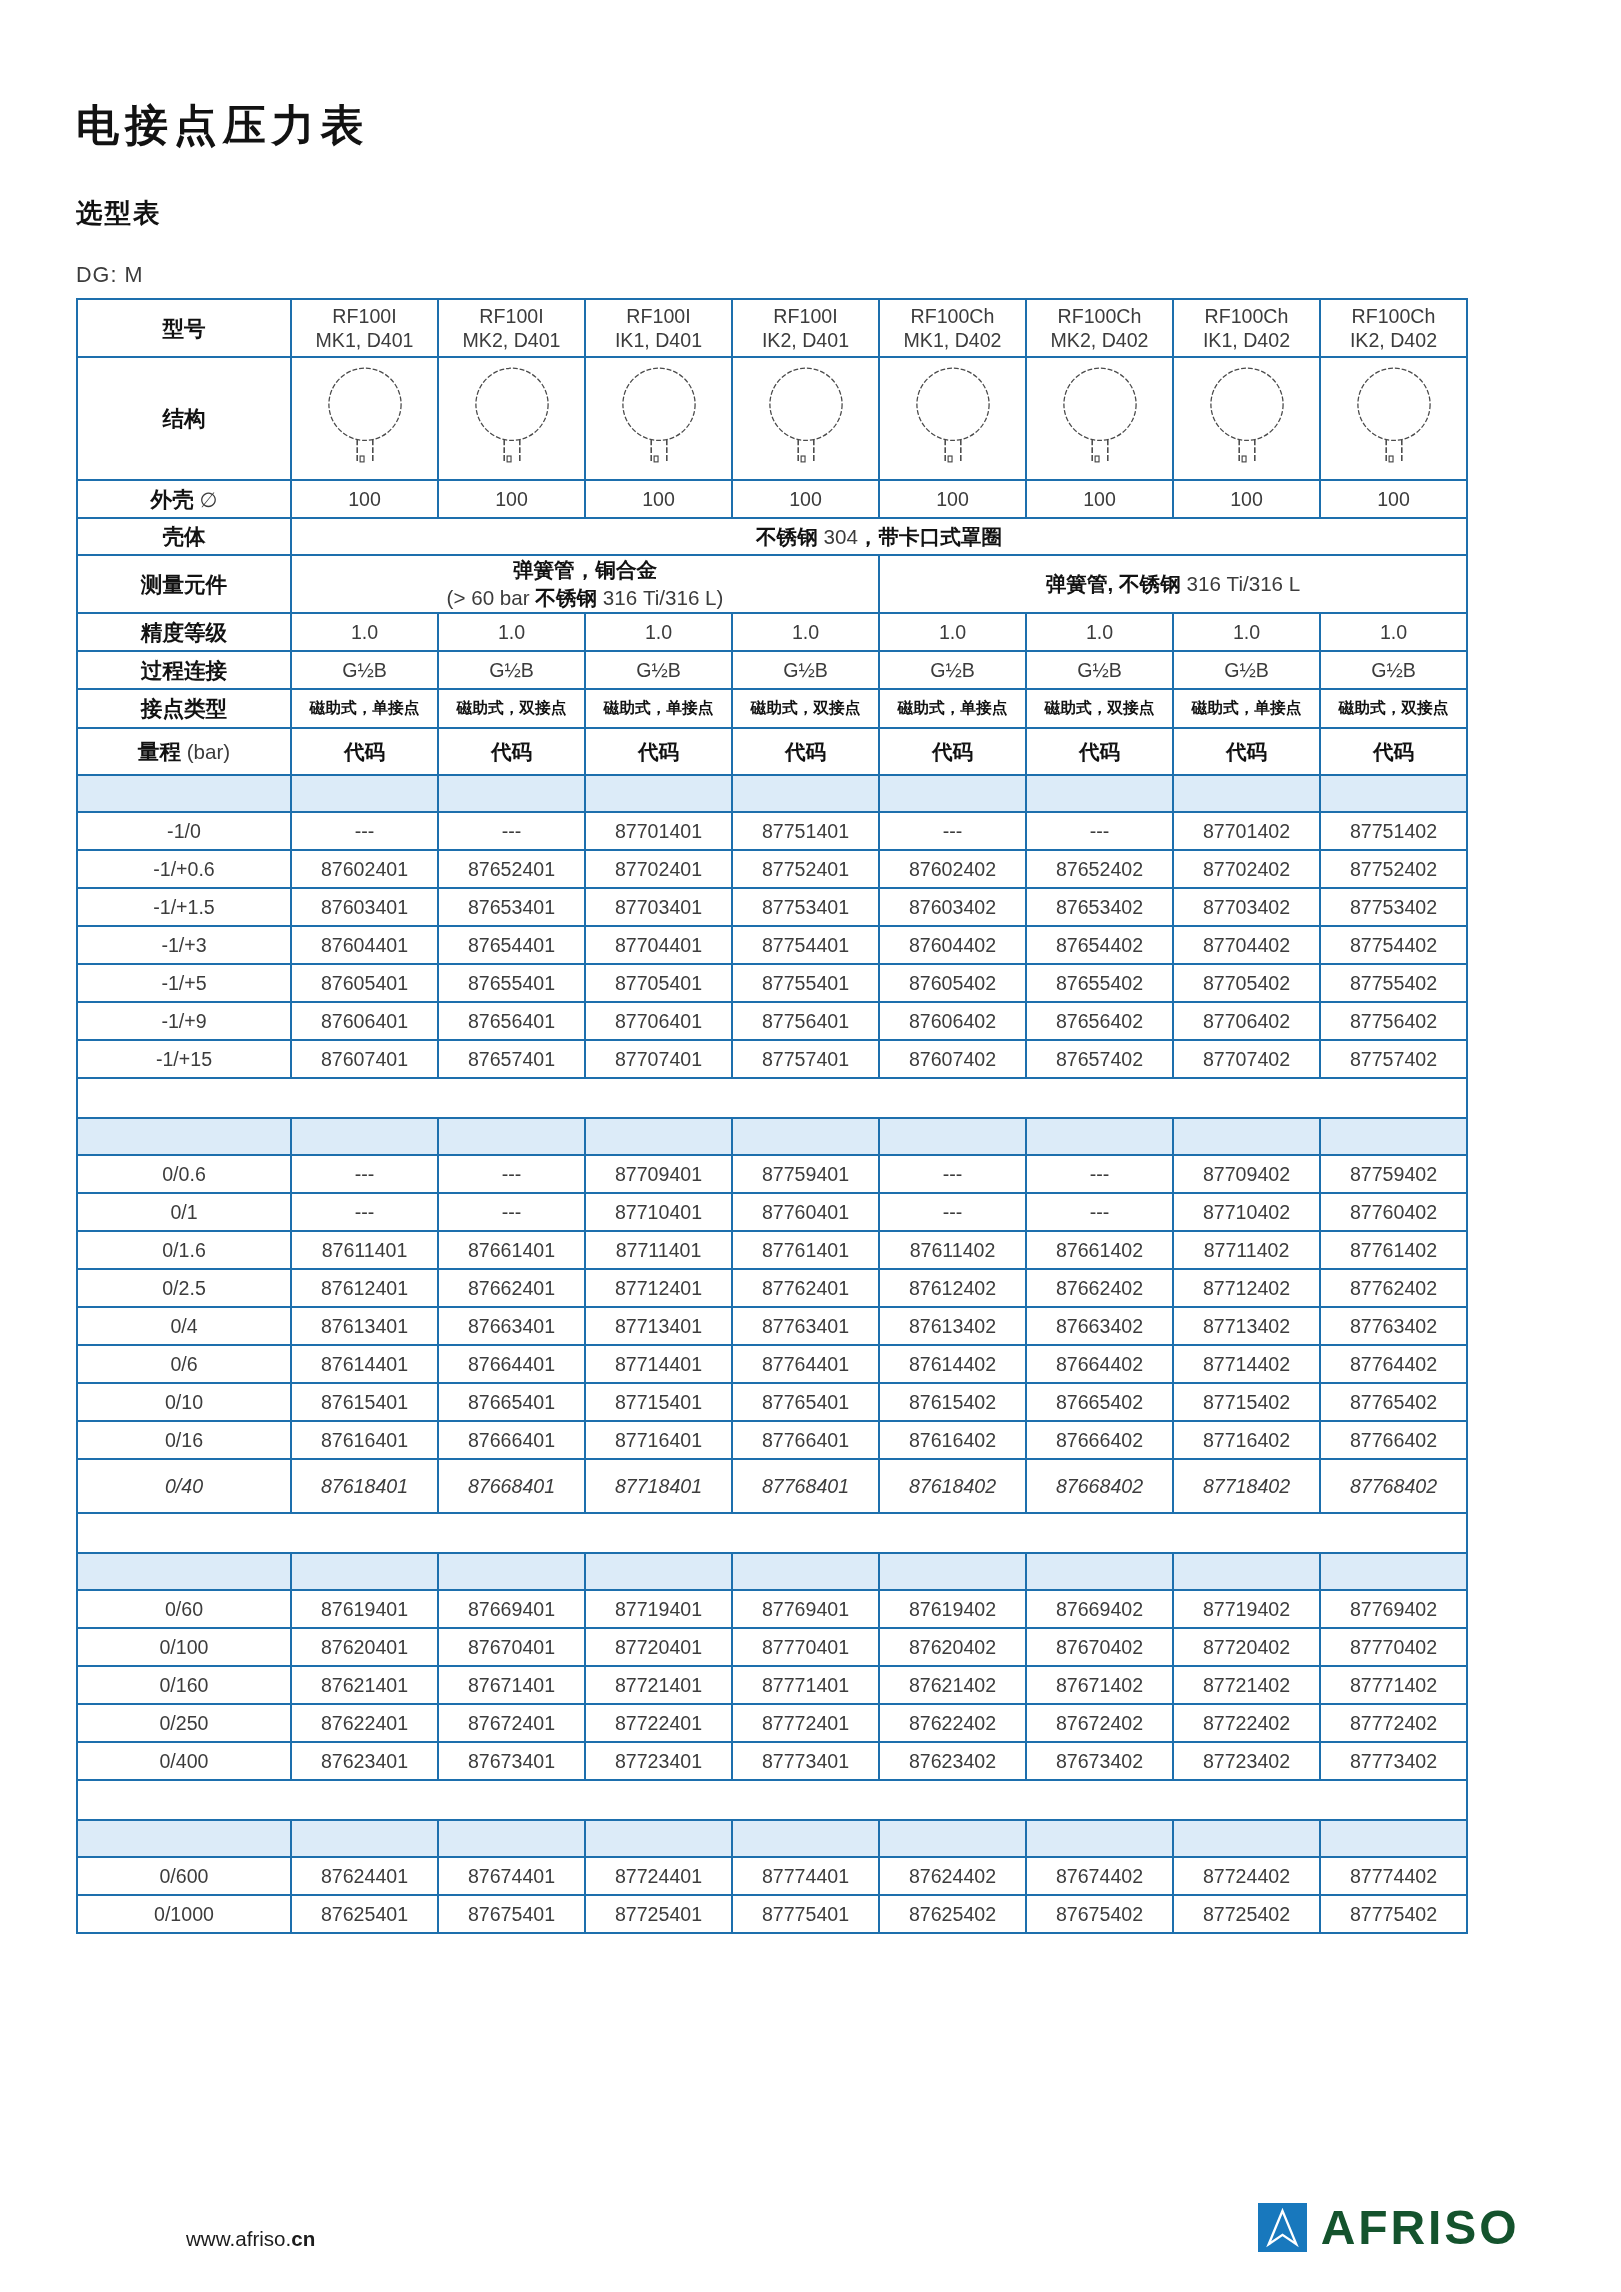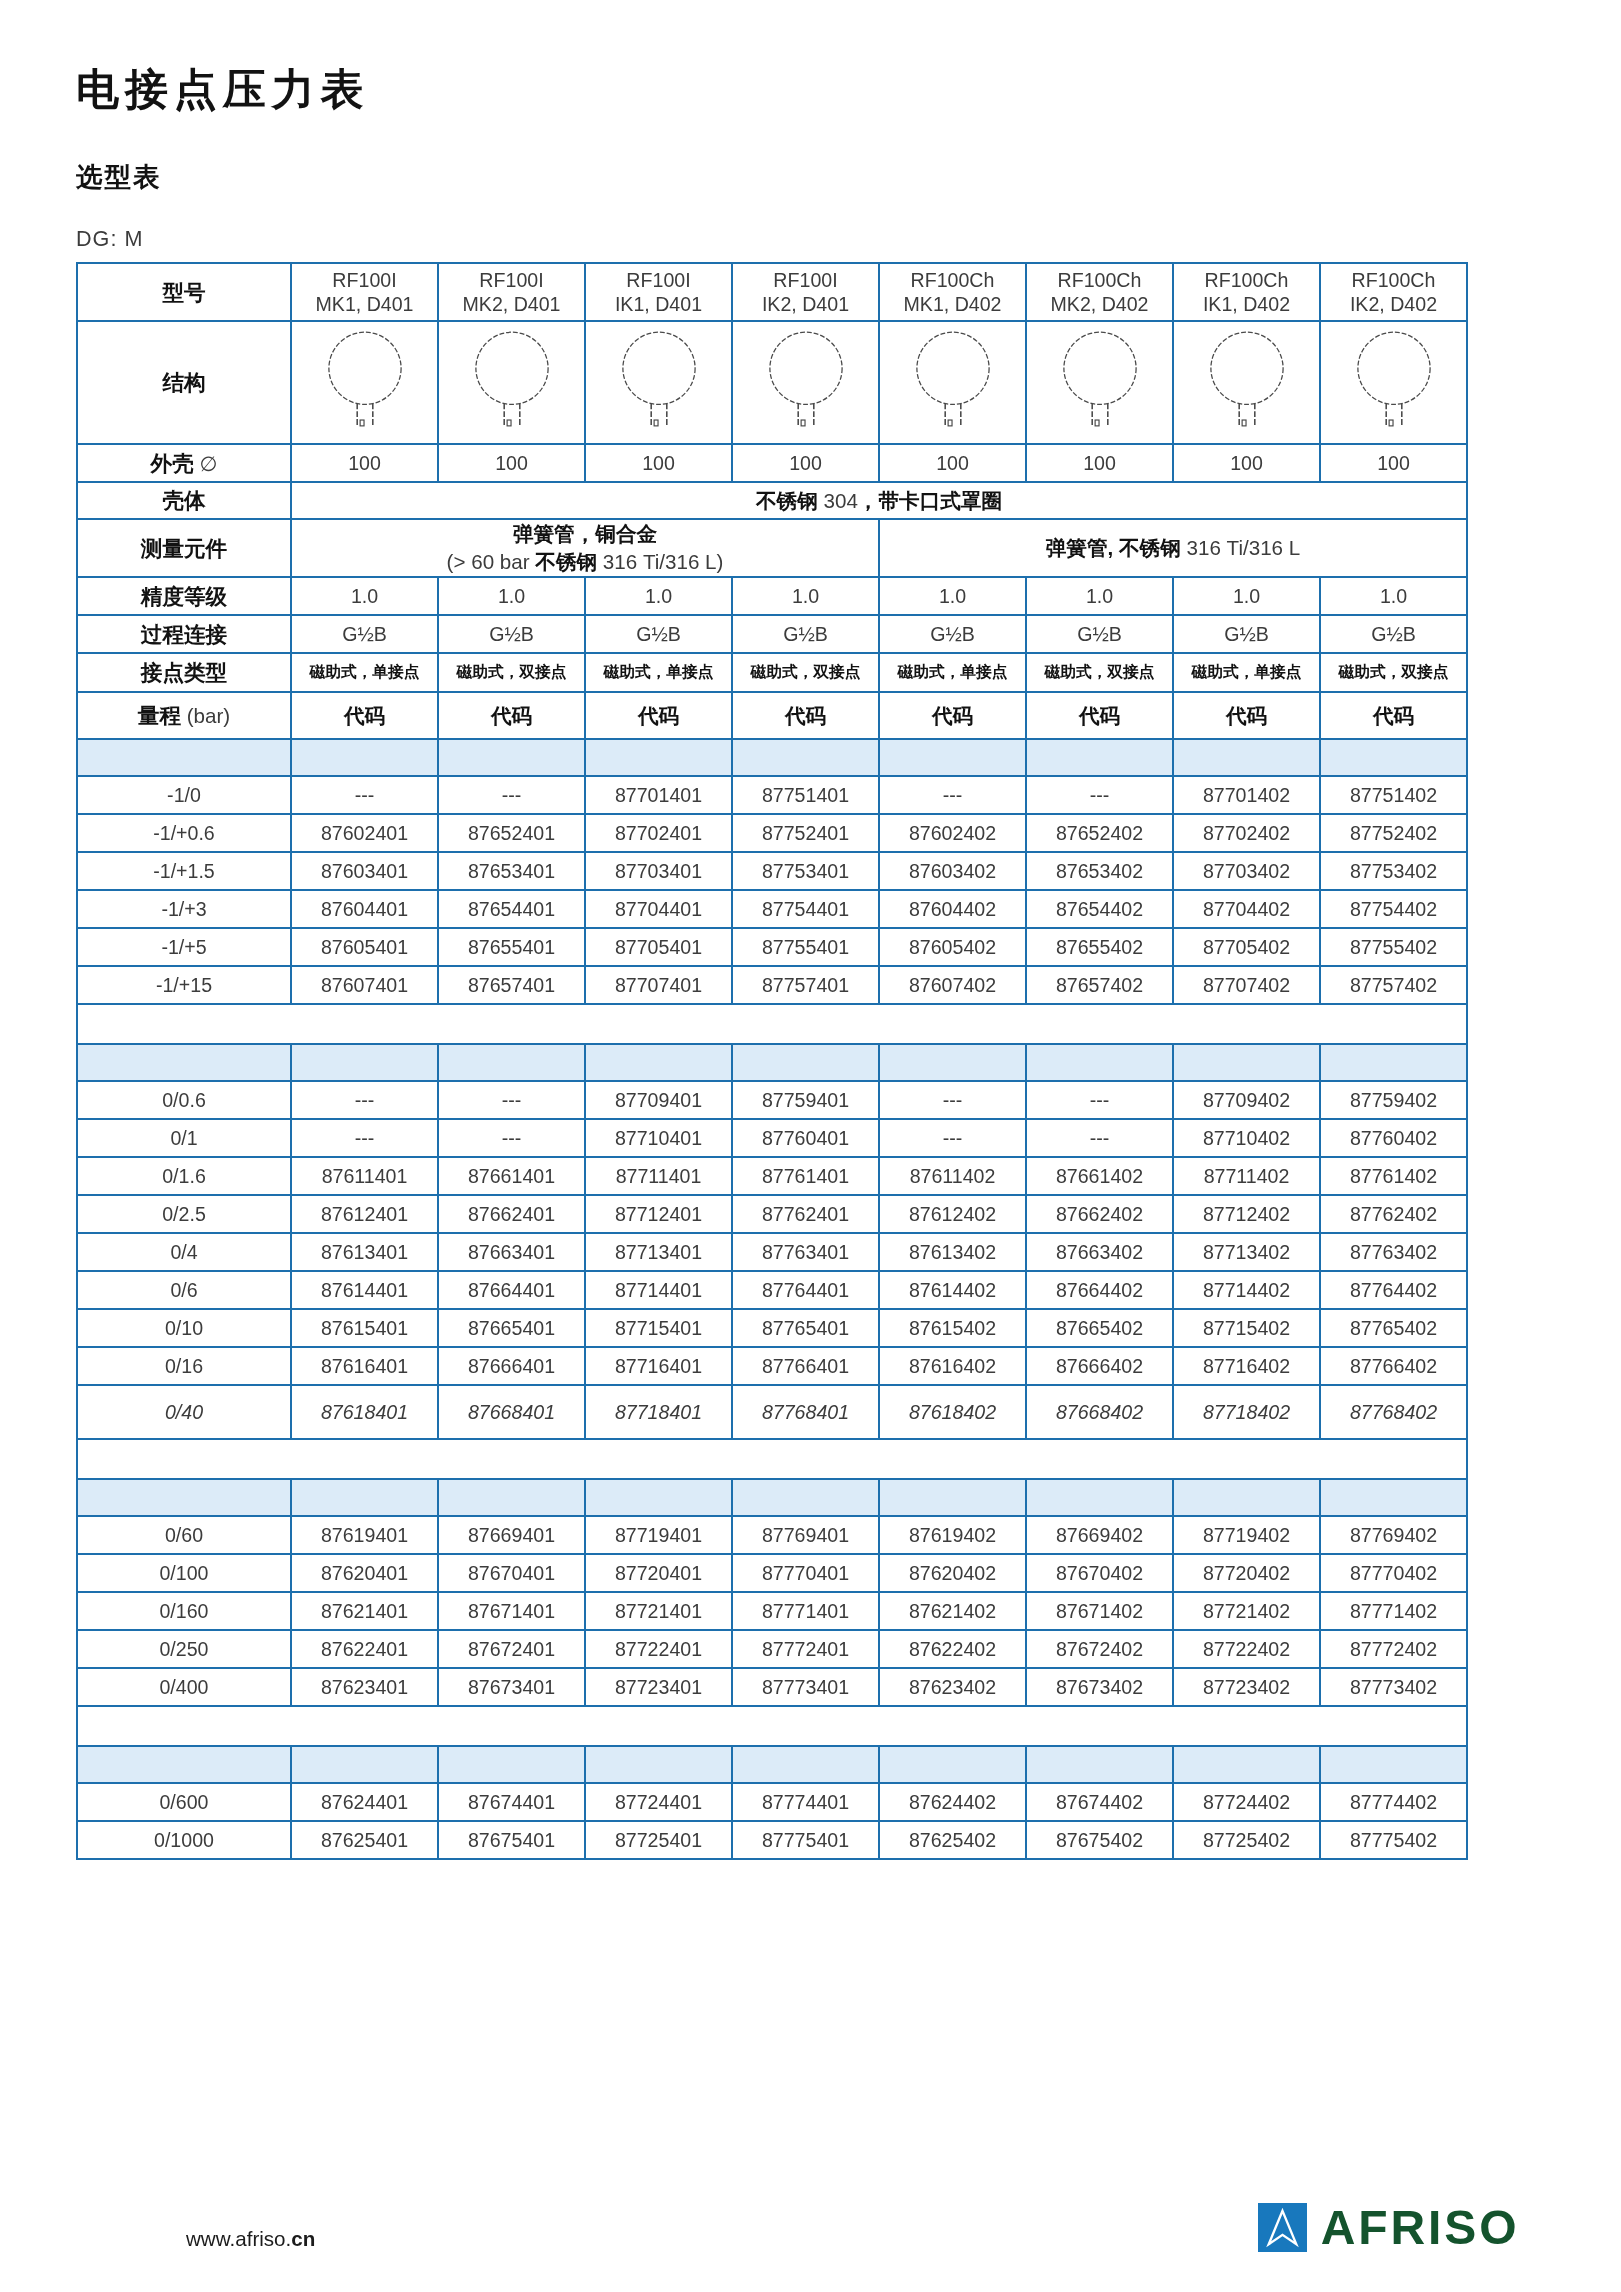--- a/index.html
+++ b/index.html
@@ -7,21 +7,21 @@
     --sep:#dcebf8;
     --ink:#121212;
     --val:#3c3c3c;
     --logo-blue:#1878bd;
   }
   *{box-sizing:border-box;}
   html,body{margin:0;padding:0;background:#ffffff;}
   body{font-family:"Liberation Sans","DejaVu Sans",sans-serif;color:var(--ink);}
   .page{position:relative;width:1621px;height:2293px;background:#fff;overflow:hidden;}
   .content{padding-left:76px;padding-right:76px;}
-  h1.title{margin:0;padding-top:65px;font-size:43px;font-weight:bold;letter-spacing:5.9px;line-height:1.15;}
+  h1.title{margin:0;padding-top:101px;font-size:43px;font-weight:bold;letter-spacing:5.9px;line-height:1.15;}
   h2.subtitle{margin:0;margin-top:45px;font-size:26.5px;font-weight:bold;letter-spacing:2px;}
   .dg{margin-top:31px;font-size:21.6px;color:var(--val);letter-spacing:1px;}
   table.sel{border-collapse:collapse;margin-top:9.8px;table-layout:fixed;width:1392px;}
   table.sel td{border:2px solid var(--line);padding:0 5.9px;text-align:center;vertical-align:middle;overflow:hidden;}
   td.lbl{text-align:left;padding-left:11.8px;font-weight:bold;font-size:21.6px;color:var(--ink);}
   td.lbl .sfx{font-weight:normal;color:var(--val);font-size:20.6px;}
   td.lbl.plain{font-weight:normal;color:var(--val);}
   .model{font-size:19.6px;color:var(--val);line-height:1.25;}
   td.val{font-size:19.6px;color:var(--val);}
   td.contact{font-size:15.7px;font-weight:bold;color:var(--ink);padding:0 2px;letter-spacing:0;}
@@ -274,20 +274,31 @@
             <td class="code">87605401</td>
             <td class="code">87655401</td>
             <td class="code">87705401</td>
             <td class="code">87755401</td>
             <td class="code">87605402</td>
             <td class="code">87655402</td>
             <td class="code">87705402</td>
             <td class="code">87755402</td>
           </tr>
           <tr style="height: 38px;">
+            <td class="range">-1/+9</td>
+            <td class="code">87606401</td>
+            <td class="code">87656401</td>
+            <td class="code">87706401</td>
+            <td class="code">87756401</td>
+            <td class="code">87606402</td>
+            <td class="code">87656402</td>
+            <td class="code">87706402</td>
+            <td class="code">87756402</td>
+          </tr>
+          <tr style="height: 38px;">
             <td class="range">-1/+15</td>
             <td class="code">87607401</td>
             <td class="code">87657401</td>
             <td class="code">87707401</td>
             <td class="code">87757401</td>
             <td class="code">87607402</td>
             <td class="code">87657402</td>
             <td class="code">87707402</td>
             <td class="code">87757402</td>
           </tr>

